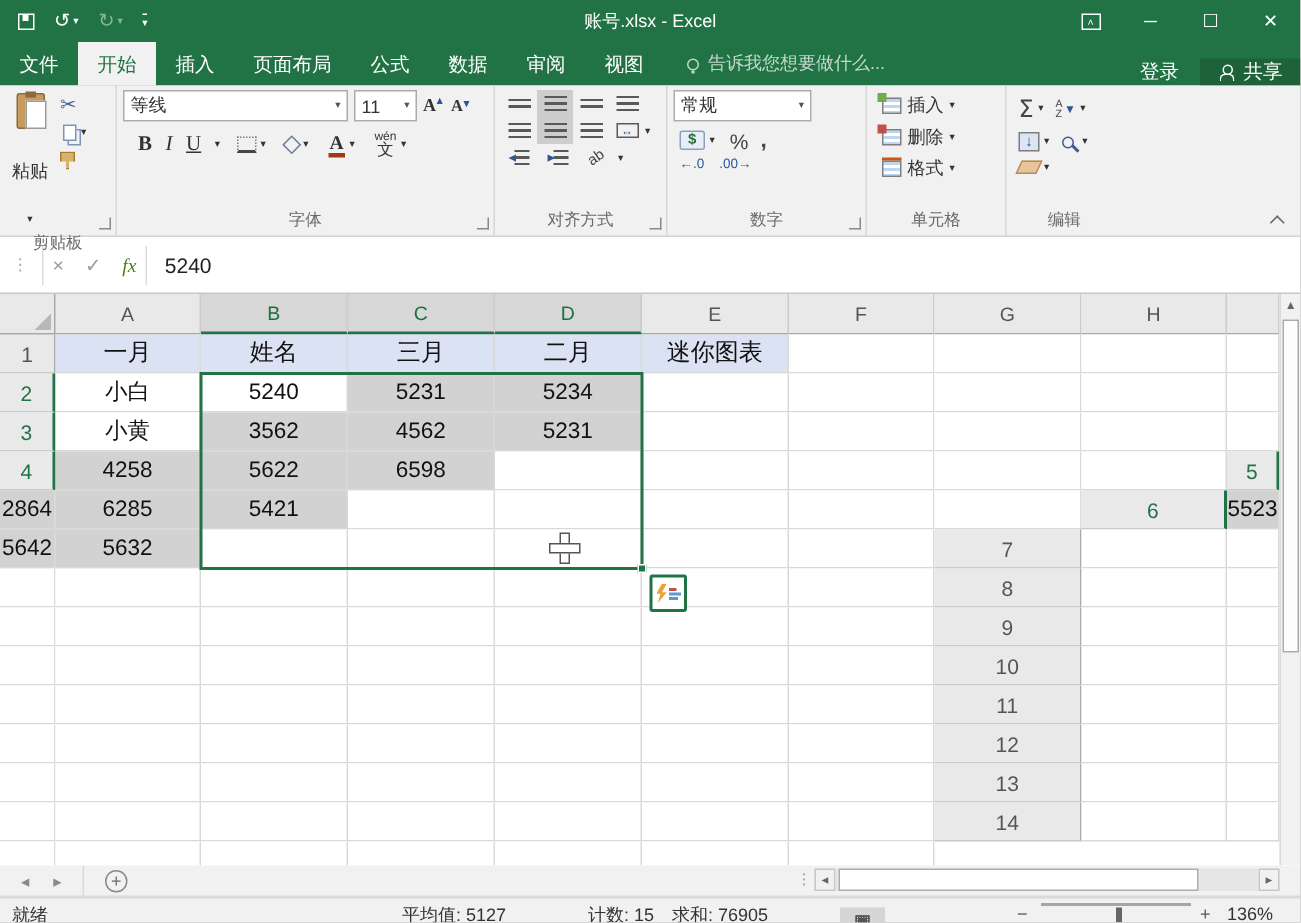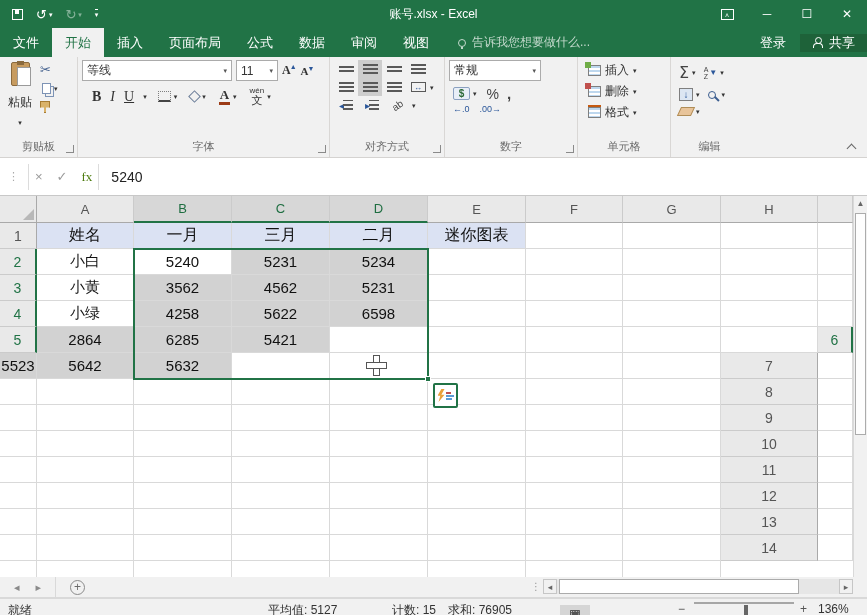--- a/index.html
+++ b/index.html
@@ -21,36 +21,36 @@
 .ribdisp{width:13px;height:11px;border:1px solid #fff;display:flex;align-items:flex-end;justify-content:center;font-size:7px;line-height:1}
 
 
 .tabrow{height:29px;flex:0 0 29px;background:#217346;display:flex;align-items:stretch;color:#fff;font-size:13px}
 #rtabs{display:flex}
 .rtab{padding:0 13px;display:flex;align-items:center;cursor:default;white-space:nowrap}
 .rtab.active{background:#f1f1f1;color:#217346}
 .tellme{display:flex;align-items:center;gap:6px;color:#c3d9cc;padding-left:16px;font-size:12px}
 .bulb{width:8px;height:8px;border:1px solid #c3d9cc;border-radius:50%;position:relative}
 .bulb:after{content:'';position:absolute;left:2px;bottom:-3px;width:2px;height:2px;background:#c3d9cc}
-.tr-right{margin-left:auto;display:flex;align-items:center}
+.tr-right{margin-left:auto;display:flex;align-items:flex-end}
 .signin{display:flex;align-items:center;padding:0 14px}
 .share{display:flex;align-items:center;gap:6px;padding:0 12px;background:#1e6239}
 .person{width:11px;height:11px;position:relative}
 .person:before{content:'';position:absolute;top:0;left:3px;width:5px;height:5px;border:1px solid #fff;border-radius:50%}
 .person:after{content:'';position:absolute;bottom:0;left:1px;width:8px;height:4px;border:1px solid #fff;border-bottom:none;border-radius:4px 4px 0 0}
 
 
 .ribbon{height:101px;flex:0 0 101px;background:#f1f1f1;border-bottom:1px solid #d5d3d1;display:flex;font-size:12px;color:#333;position:relative}
 .grp{display:flex;flex-direction:column;border-right:1px solid #d9d7d5;padding:3px 4px 0;position:relative}
 .glabel{margin-top:auto;font-size:11px;color:#6a6a6a;text-align:center;padding:2px 10px 3px;white-space:nowrap}
 .lnch{position:absolute;right:3px;bottom:4px;width:8px;height:8px;border-right:1px solid #8a8a8a;border-bottom:1px solid #8a8a8a}
 .row{display:flex;align-items:center;gap:4px}
 .btn{display:flex;align-items:center;gap:3px;padding:1px 2px}
 .clipwrap{display:flex;gap:4px}
-.pastebtn{display:flex;flex-direction:column;align-items:center;gap:8px;padding:2px 4px}
+.pastebtn{display:flex;flex-direction:column;align-items:center;gap:20px;padding:2px 4px}
 .clipboard{width:19px;height:24px;background:#c79b5f;border:1px solid #8a6a3e;border-radius:2px;position:relative}
 .clipboard:before{content:'';position:absolute;top:-2px;left:5px;width:7px;height:4px;background:#8a6a3e}
 .clipboard:after{content:'';position:absolute;top:4px;left:5px;width:12px;height:17px;background:#fff;border:1px solid #9a9a9a}
 .minicol{display:flex;flex-direction:column;justify-content:flex-start;gap:6px;padding-top:3px}
 .scis{color:#44618e;font-size:13px;line-height:1}
 .copyic{width:9px;height:11px;border:1px solid #7d93b5;background:#fff;box-shadow:3px 3px 0 -1px #f1f1f1,3px 3px 0 0 #7d93b5}
 .painter{width:10px;height:12px;background:#d9b26a;border:1px solid #a77c34;clip-path:polygon(0 0,100% 0,100% 55%,60% 55%,60% 100%,40% 100%,40% 55%,0 55%)}
 .combo{background:#fff;border:1px solid #ababab;display:flex;align-items:center;height:21px;padding:0 4px;gap:4px}
 .combo .val{flex:1;white-space:nowrap;overflow:hidden}
 .combo .dd{color:#555}
@@ -94,21 +94,21 @@
 .stylerow{display:flex;align-items:center;gap:4px;padding:2px 2px;white-space:nowrap}
 .collapse{position:absolute;right:12px;bottom:6px;width:8px;height:8px}
 .collapse:before{content:'';position:absolute;left:1px;top:2px;width:6px;height:6px;border-left:1.5px solid #666;border-top:1.5px solid #666;transform:rotate(45deg)}
 
 
 .fbar{height:38px;flex:0 0 38px;background:#fff;border-bottom:1px solid #c8c8c8;display:flex;align-items:center;padding:6px 0}
 .namebox{width:95px;height:24px;border:1px solid #c8c8c8;margin-left:6px;display:flex;align-items:center;padding:0 6px;font-size:13px;color:#222}
 .namebox .dd{margin-left:auto;color:#666}
 .fdots{color:#aaa;font-size:11px;padding:0 8px;letter-spacing:1px}
 .fbtns{display:flex;align-items:center;height:26px;border-left:1px solid #dcdcdc;border-right:1px solid #dcdcdc;padding:0 6px;gap:14px;color:#9a9a9a;font-size:13px}
-.fxi{font-family:"Liberation Serif",serif;color:#4d7c0f}
+.fxi{font-style:italic;font-family:"Liberation Serif",serif;color:#4d7c0f}
 .fval{padding-left:12px;font-size:14px;color:#222}
 
 
 .gridwrap{height:381px;flex:0 0 381px;position:relative;overflow:hidden;background:#fff}
 #grid{display:grid;grid-template-rows:27px repeat(14,26px);width:853px}
 .ch{background:#e9e9e9;color:#555;font-size:13px;display:flex;align-items:center;justify-content:center;border-right:1px solid #cbcbcb;border-bottom:1px solid #a9a9a9}
 .ch.sel{background:#d7d7d7;color:#1e6e41;border-bottom:2px solid #217346}
 .rh{background:#e9e9e9;color:#555;font-size:14px;display:flex;align-items:center;justify-content:center;border-right:1px solid #a9a9a9;border-bottom:1px solid #cbcbcb}
 .rh.sel{color:#217346;border-right:2px solid #217346}
 .corner{position:relative;background:#e9e9e9;border-right:1px solid #a9a9a9;border-bottom:1px solid #a9a9a9}
@@ -423,22 +423,22 @@
         <div class="ch">A</div>
         <div class="ch sel">B</div>
         <div class="ch sel">C</div>
         <div class="ch sel">D</div>
         <div class="ch">E</div>
         <div class="ch">F</div>
         <div class="ch">G</div>
         <div class="ch">H</div>
         <div class="ch"></div>
         <div class="rh">1</div>
+        <div class="c hdr">一月</div>
         <div class="c hdr">姓名</div>
-        <div class="c hdr">一月</div>
         <div class="c hdr">三月</div>
         <div class="c hdr">二月</div>
         <div class="c hdr">迷你图表</div>
         <div class="c"></div>
         <div class="c"></div>
         <div class="c"></div>
         <div class="c"></div>
         <div class="rh sel">2</div>
         <div class="c">小白</div>
         <div class="c active">5240</div>
@@ -453,21 +453,20 @@
         <div class="c">小黄</div>
         <div class="c selc">3562</div>
         <div class="c selc">4562</div>
         <div class="c selc">5231</div>
         <div class="c"></div>
         <div class="c"></div>
         <div class="c"></div>
         <div class="c"></div>
         <div class="c"></div>
         <div class="rh sel">4</div>
-        <div class="c">小绿</div>
         <div class="c selc">4258</div>
         <div class="c selc">5622</div>
         <div class="c selc">6598</div>
         <div class="c"></div>
         <div class="c"></div>
         <div class="c"></div>
         <div class="c"></div>
         <div class="c"></div>
         <div class="rh sel">5</div>
         <div class="c selc">2864</div>

